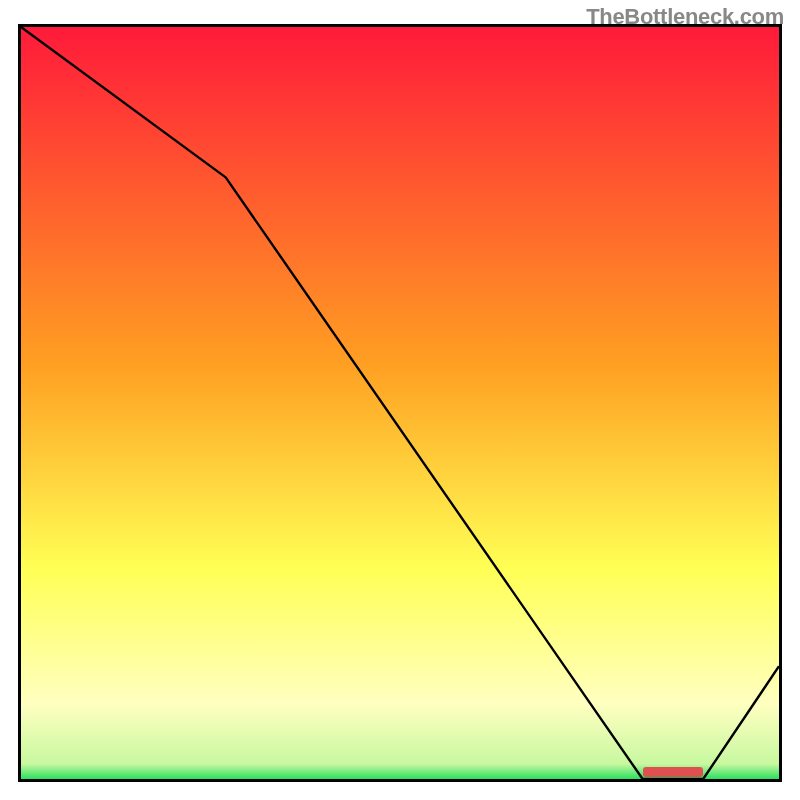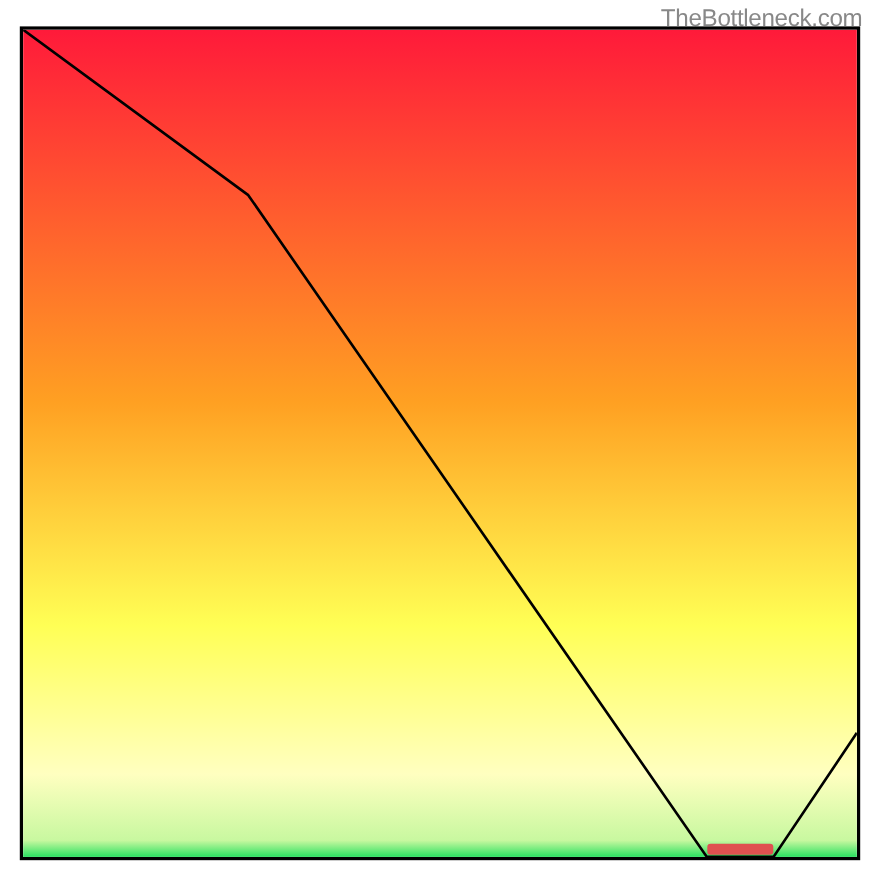--- a/index.html
+++ b/index.html
@@ -1,17 +1,17 @@
 <!DOCTYPE html>
 <html><head>
 <meta charset="utf-8">
 <style>
 body { margin: 0; padding: 0; background: #fff; font-family: Arial, sans-serif; }
 .container { width: 800px; height: 800px; position: relative; }
-.watermark { position: absolute; top: 4px; right: 16px; font-size: 22px; font-weight: normal; color: #888; letter-spacing: -0.3px; }
+.watermark { position: absolute; top: 4px; right: 16px; font-size: 22px; font-weight: bold; color: #888; letter-spacing: -0.3px; }
 .plot-wrap { position: absolute; left: 18px; top: 24px; width: 764px; height: 758px; border: 3px solid #000; box-sizing: border-box; }
 svg { display: block; }
 .marker { position: absolute; bottom: 2px; height: 10px; background: #e05050; border-radius: 3px; }
 </style>
 </head>
 <body>
 
 <div class="container">
 
   <div class="watermark">TheBottleneck.com</div>

